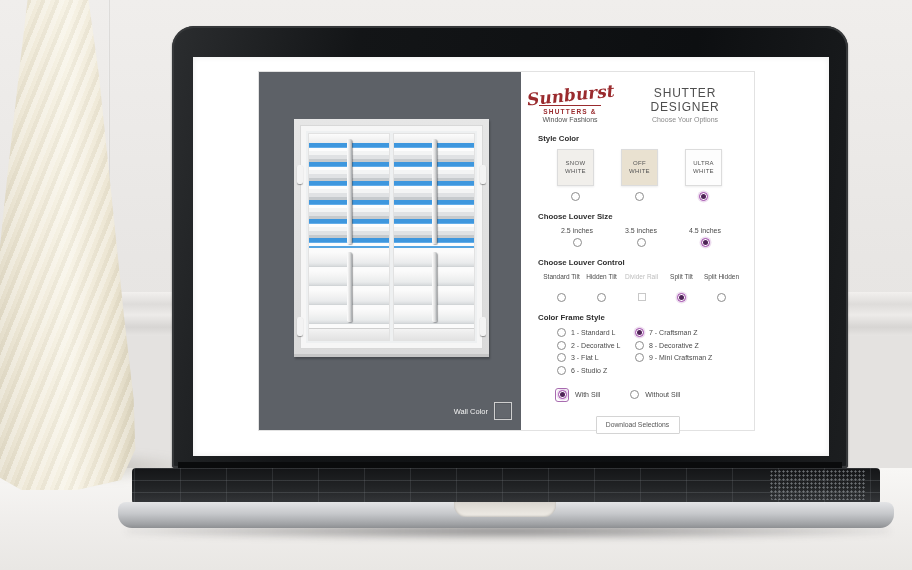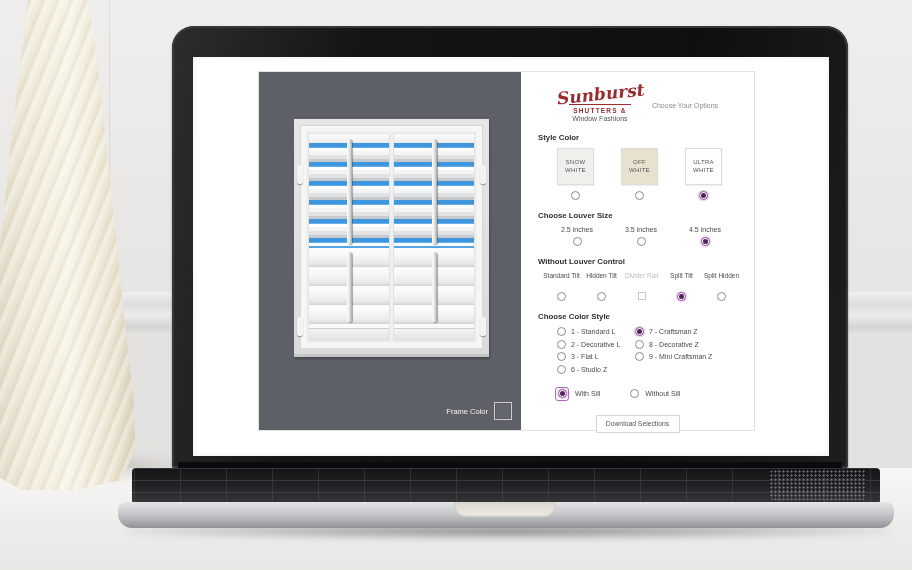--- a/index.html
+++ b/index.html
@@ -178,34 +178,35 @@
                   <div class="rod"></div>
                 </div>
               <div class="closed">
                   <div class="rod"></div>
                 </div>
               <div class="rail-bottom"></div>
             </div>
           </div>
         </div>
         <div class="wallcolor">
-          <span class="wallcolor-label">Frame Color</span>
+          <span class="wallcolor-label">Wall Color</span>
           <span class="wallcolor-swatch"></span>
         </div>
       </div>
 
       <div class="options">
         <div class="brand">
           <div class="logo">
             <span class="logo-script">Sunburst</span>
             <div class="logo-rule"></div>
             <div class="logo-sub">SHUTTERS &amp;</div>
             <div class="logo-sub2">Window Fashions</div>
           </div>
           <div class="titleblock">
+            <div class="app-title">SHUTTER DESIGNER</div>
             <div class="app-subtitle">Choose Your Options</div>
           </div>
         </div>
 
         <div class="heading">Style Color</div>
         <div class="swatches">
           <div class="swcol">
             <div class="swatch" style="background: rgb(241, 239, 235);">SNOW WHITE</div>
             <span class="radio"></span>
           </div>
@@ -228,21 +229,21 @@
           <div class="sizecol">
             <span>3.5 inches</span>
             <span class="radio"></span>
           </div>
           <div class="sizecol">
             <span>4.5 inches</span>
             <span class="radio checked"></span>
           </div>
         </div>
 
-        <div class="heading">Without Louver Control</div>
+        <div class="heading">Choose Louver Control</div>
         <div class="controls">
           <div class="ctrlcol">
             <span class="lbl">Standard Tilt</span>
             <span class="radio"></span>
           </div>
           <div class="ctrlcol">
             <span class="lbl">Hidden Tilt</span>
             <span class="radio"></span>
           </div>
           <div class="ctrlcol">
@@ -252,21 +253,21 @@
           <div class="ctrlcol">
             <span class="lbl">Split Tilt</span>
             <span class="radio checked"></span>
           </div>
           <div class="ctrlcol">
             <span class="lbl">Split Hidden</span>
             <span class="radio"></span>
           </div>
         </div>
 
-        <div class="heading">Choose Color Style</div>
+        <div class="heading">Color Frame Style</div>
         <div class="framestyles">
           <div class="fs-col left">
             <div class="fs-item">
               <span class="radio"></span>
               <span>1 - Standard L</span>
             </div>
             <div class="fs-item">
               <span class="radio"></span>
               <span>2 - Decorative L</span>
             </div>

